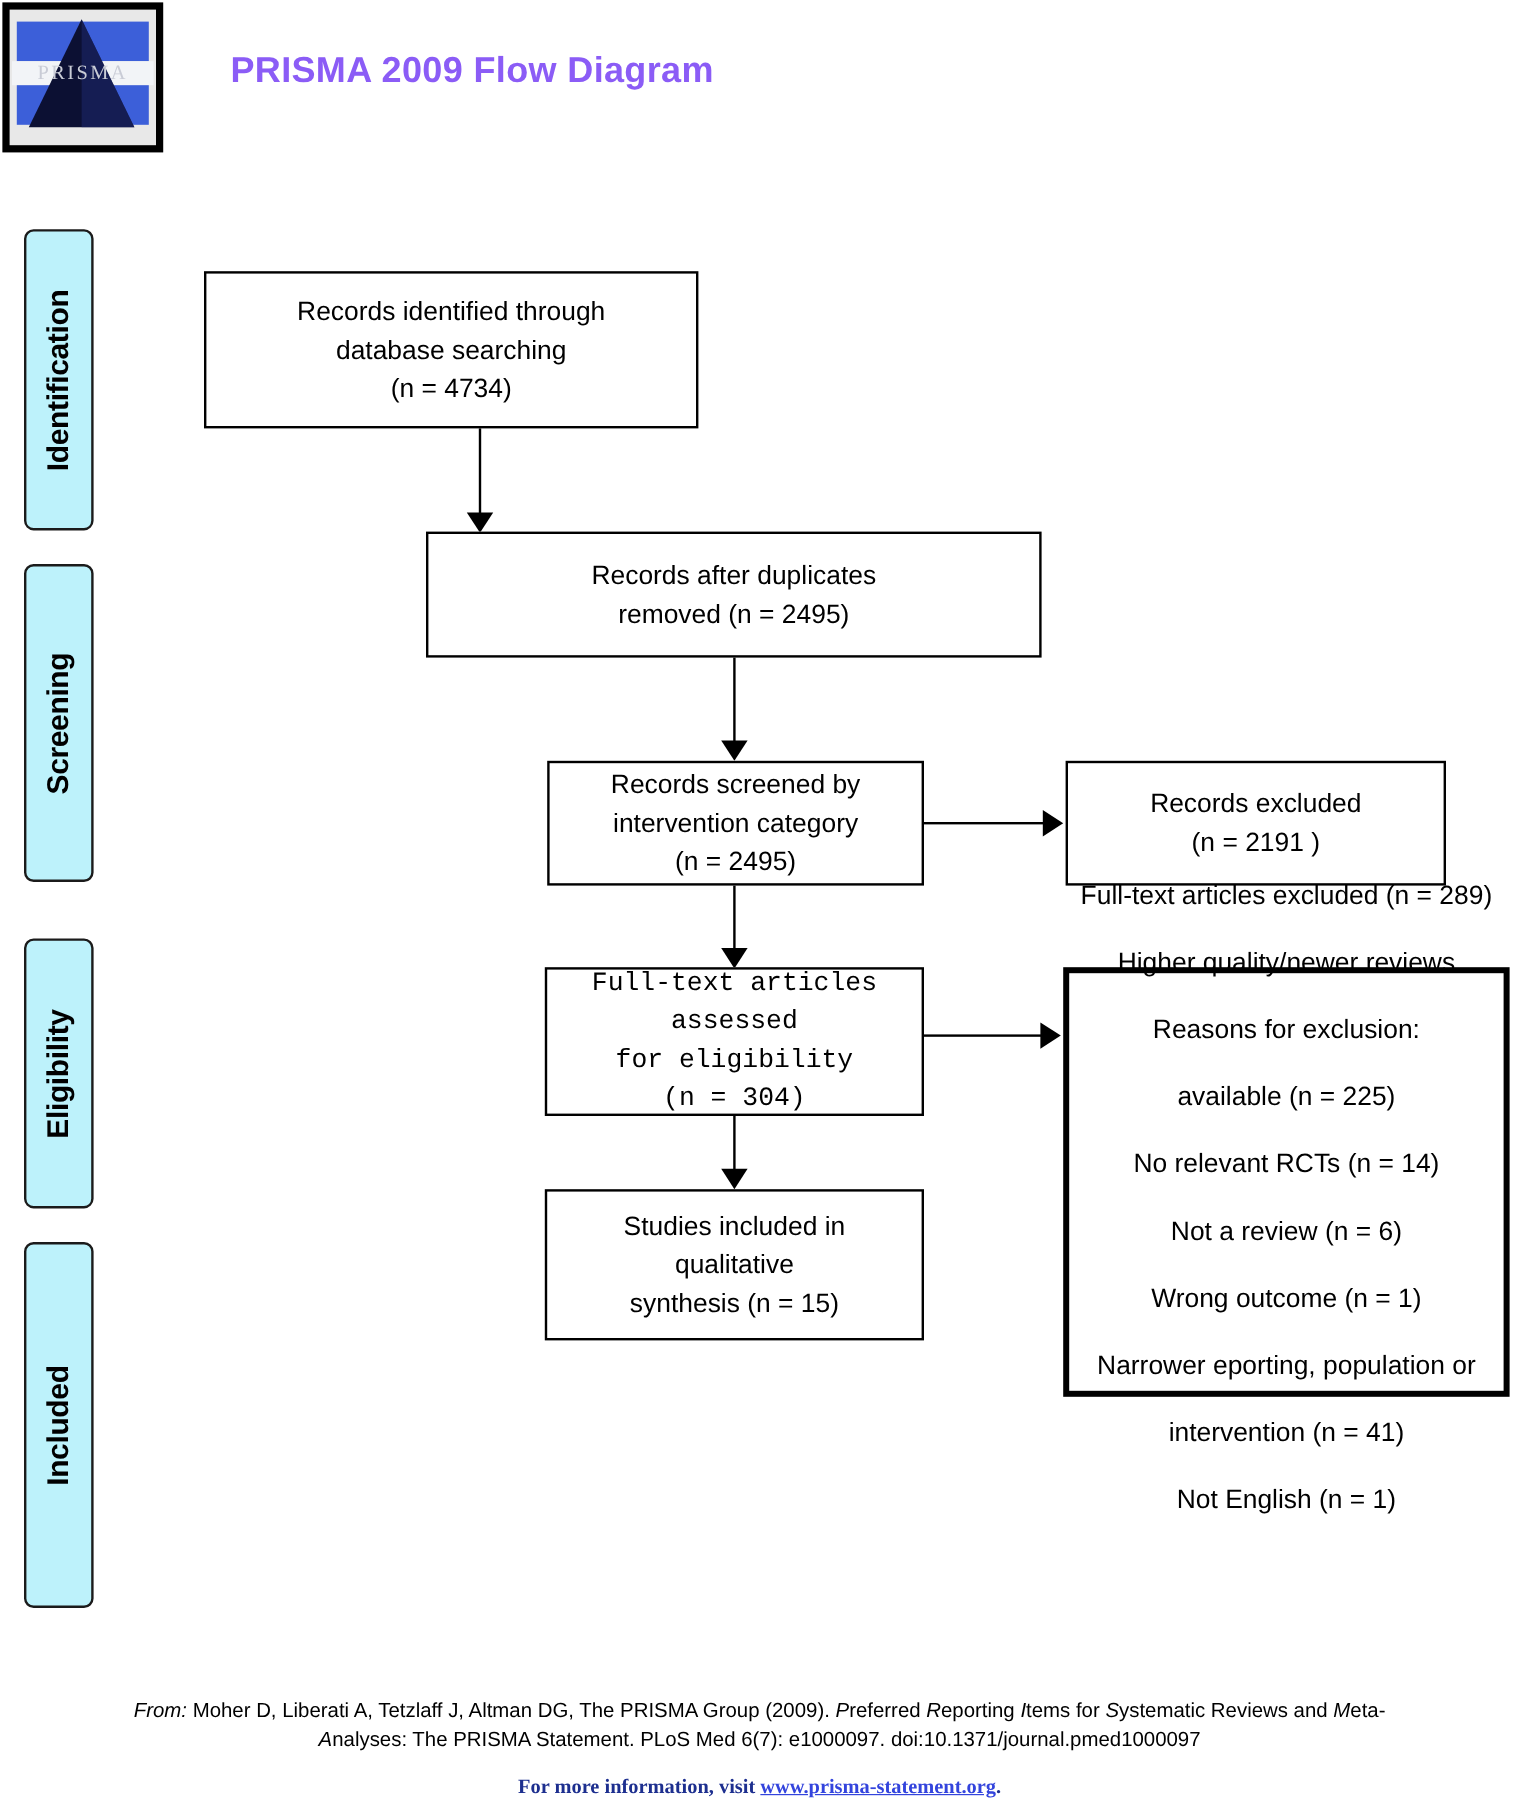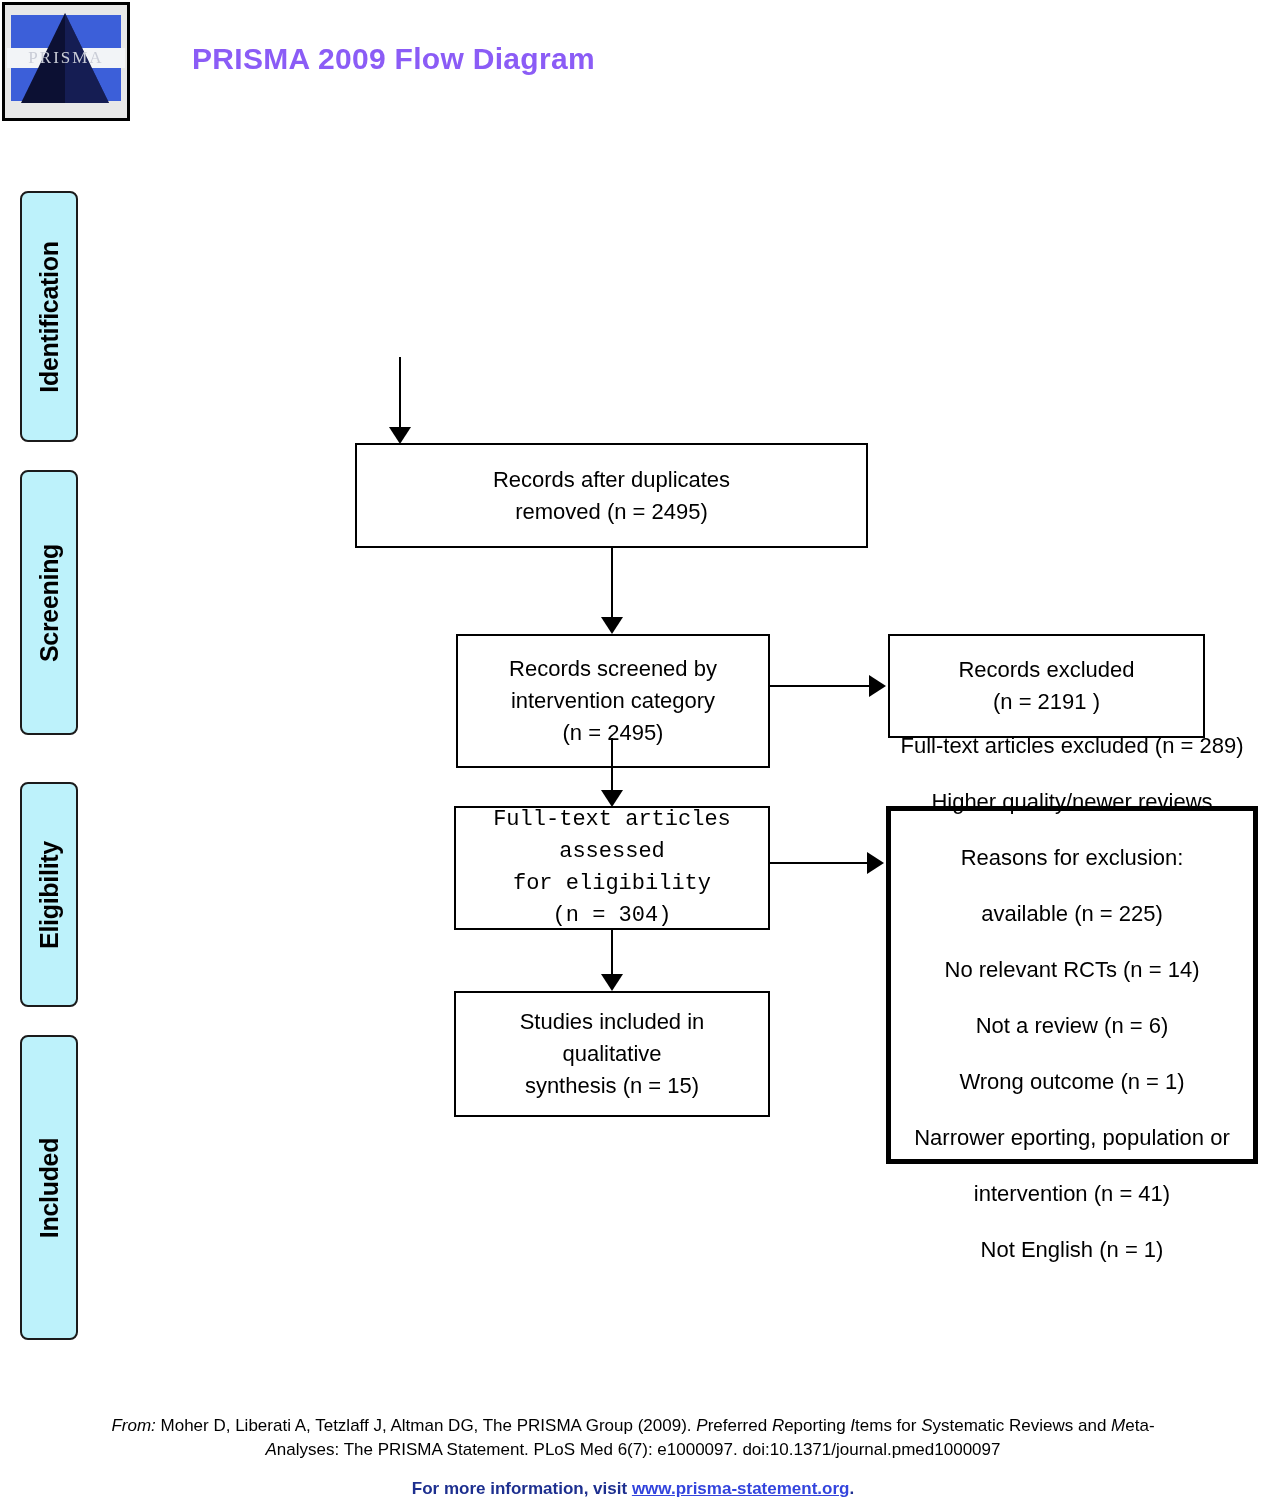--- a/index.html
+++ b/index.html
@@ -20,21 +20,21 @@
   }
 
   
   #logo {
     position: absolute;
     left: 2px;
     top: 2px;
     width: 122px;
     height: 113px;
     background: #e8e8e8;
-    border: 3px solid #000000;
+    border: 6px solid #000000;
     overflow: hidden;
   }
   #logo .band-blue-top {
     position: absolute;
     left: 6px; top: 10px;
     width: 110px; height: 33px;
     background: #3c5fd9;
   }
   #logo .band-white {
     position: absolute;
@@ -177,20 +177,21 @@
   #citation i { font-style: italic; }
   #moreinfo {
     position: absolute;
     left: 0;
     top: 1479px;
     width: 1266px;
     text-align: center;
     font-size: 17px;
     font-weight: bold;
     color: #1d2f8f;
+    font-family: Liberation Serif, serif;
   }
   #moreinfo a {
     color: #3344dd;
     text-decoration: underline;
   }
 </style>
 </head>
 <body>
 
 <div id="page">
@@ -212,35 +213,42 @@
   <div class="stage" style="top:470px; height:265px;">
     <span class="stage-label">Screening</span>
   </div>
   <div class="stage" style="top:782px; height:225px;">
     <span class="stage-label">Eligibility</span>
   </div>
   <div class="stage" style="top:1035px; height:305px;">
     <span class="stage-label">Included</span>
   </div>
 
+  <div class="fbox" style="left:170px; top:226px; width:412px; height:131px;">
+    <div class="fbox-text">
+      <span>Records identified through</span><br>
+      <span>database searching</span><br>
+      <span>(n = 4734)</span>
+    </div>
+  </div>
 
   <div class="vline" style="left:399px; top:357px; height:74px;"></div>
   <div class="arrow-down" style="left:389px; top:427px;"></div>
 
   <div class="fbox" style="left:355px; top:443px; width:513px; height:105px;">
     <div class="fbox-text">
       <span>Records after duplicates</span><br>
       <span>removed (n = 2495)</span>
     </div>
   </div>
 
   <div class="vline" style="left:611px; top:548px; height:72px;"></div>
   <div class="arrow-down" style="left:601px; top:617px;"></div>
 
-  <div class="fbox" style="left:456px; top:634px; width:314px; height:134px;">
+  <div class="fbox" style="left:456px; top:634px; width:314px; height:104px;">
     <div class="fbox-text">
       <span>Records screened by</span><br>
       <span>intervention category</span><br>
       <span>(n = 2495)</span>
     </div>
   </div>
 
   <div class="hline" style="left:770px; top:685px; width:101px;"></div>
   <div class="arrow-right" style="left:869px; top:675px;"></div>
 

